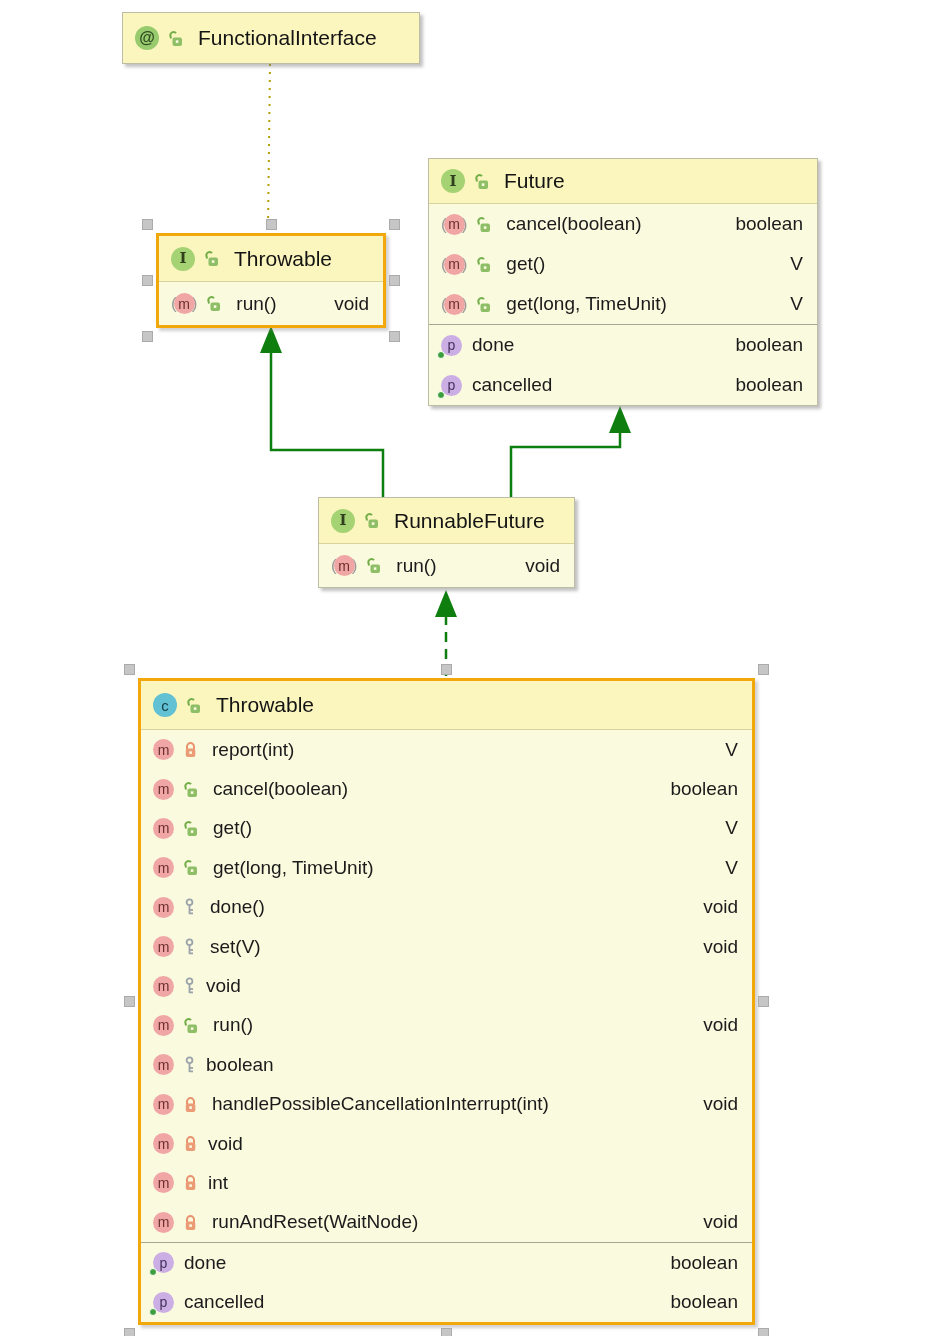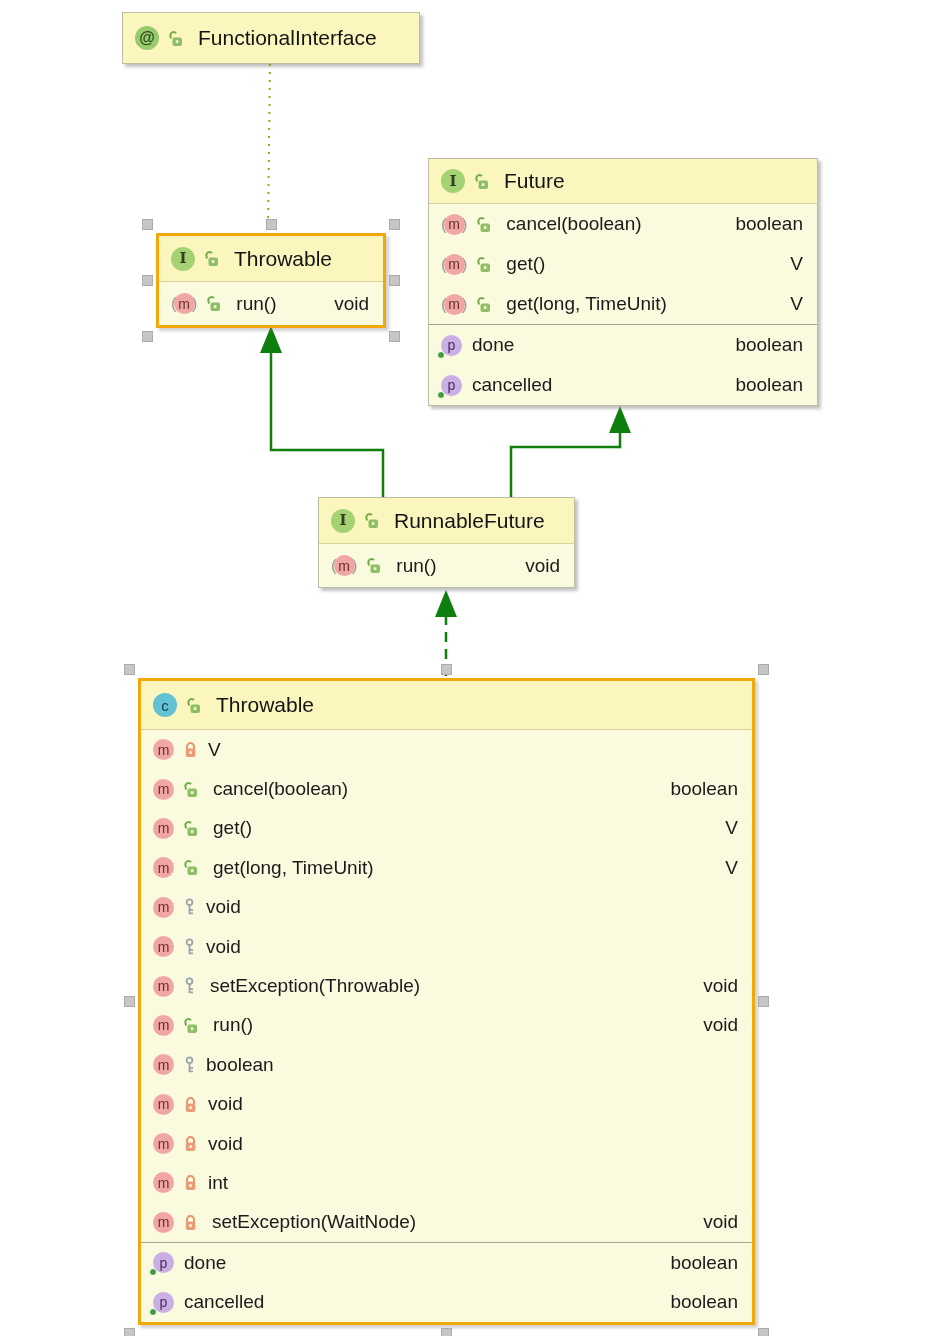--- a/index.html
+++ b/index.html
@@ -235,20 +235,21 @@
       </div>
       <div class="row" style="height: 39.4px;">
         <span class="kicon size-row k-method">m</span>
         <span class="vicon">
           <svg width="15" height="17" viewBox="0 0 15 17">
             <path d="M4 8 V5.6 A3.4 3.4 0 0 1 11 5.6 V8" fill="none" stroke="#E8926E" stroke-width="2"></path>
             <rect x="2.8" y="7.5" width="9.5" height="8.5" rx="2" fill="#EB9B76"></rect>
             <rect x="6.3" y="10.3" width="2.6" height="2.6" fill="#FAFADF"></rect>
           </svg>
         </span>
+        <span class="m-name">report(int)</span>
         <span class="m-type">V</span>
       </div>
       <div class="row" style="height: 39.4px;">
         <span class="kicon size-row k-method">m</span>
         <span class="vicon">
           <svg width="16" height="17" viewBox="0 0 16 17">
             <path d="M2.5 8 V5.2 A3.2 3.2 0 0 1 8.6 4" fill="none" stroke="#72AD48" stroke-width="2" transform="rotate(-14 5 6)"></path>
             <rect x="4.5" y="7.5" width="9.5" height="8.5" rx="2" fill="#8EBE66"></rect>
             <rect x="7.8" y="10.3" width="2.6" height="2.6" fill="#FAFADF"></rect>
           </svg>
@@ -283,45 +284,46 @@
       <div class="row" style="height: 39.4px;">
         <span class="kicon size-row k-method">m</span>
         <span class="vicon">
           <svg width="13" height="18" viewBox="0 0 13 18">
             <circle cx="6.5" cy="4.2" r="2.9" fill="none" stroke="#9AA2AA" stroke-width="1.8"></circle>
             <line x1="6.5" y1="7" x2="6.5" y2="16" stroke="#9AA2AA" stroke-width="1.8"></line>
             <line x1="6.5" y1="12" x2="10" y2="12" stroke="#9AA2AA" stroke-width="1.8"></line>
             <line x1="6.5" y1="15.4" x2="10" y2="15.4" stroke="#9AA2AA" stroke-width="1.8"></line>
           </svg>
         </span>
+        <span class="m-name">done()</span>
         <span class="m-type">void</span>
       </div>
       <div class="row" style="height: 39.4px;">
         <span class="kicon size-row k-method">m</span>
         <span class="vicon">
           <svg width="13" height="18" viewBox="0 0 13 18">
             <circle cx="6.5" cy="4.2" r="2.9" fill="none" stroke="#9AA2AA" stroke-width="1.8"></circle>
             <line x1="6.5" y1="7" x2="6.5" y2="16" stroke="#9AA2AA" stroke-width="1.8"></line>
             <line x1="6.5" y1="12" x2="10" y2="12" stroke="#9AA2AA" stroke-width="1.8"></line>
             <line x1="6.5" y1="15.4" x2="10" y2="15.4" stroke="#9AA2AA" stroke-width="1.8"></line>
           </svg>
         </span>
+        <span class="m-name">set(V)</span>
         <span class="m-type">void</span>
       </div>
       <div class="row" style="height: 39.4px;">
         <span class="kicon size-row k-method">m</span>
         <span class="vicon">
           <svg width="13" height="18" viewBox="0 0 13 18">
             <circle cx="6.5" cy="4.2" r="2.9" fill="none" stroke="#9AA2AA" stroke-width="1.8"></circle>
             <line x1="6.5" y1="7" x2="6.5" y2="16" stroke="#9AA2AA" stroke-width="1.8"></line>
             <line x1="6.5" y1="12" x2="10" y2="12" stroke="#9AA2AA" stroke-width="1.8"></line>
             <line x1="6.5" y1="15.4" x2="10" y2="15.4" stroke="#9AA2AA" stroke-width="1.8"></line>
           </svg>
         </span>
-        <span class="m-name">setException(Throwable)</span>
         <span class="m-type">void</span>
       </div>
       <div class="row" style="height: 39.4px;">
         <span class="kicon size-row k-method">m</span>
         <span class="vicon">
           <svg width="16" height="17" viewBox="0 0 16 17">
             <path d="M2.5 8 V5.2 A3.2 3.2 0 0 1 8.6 4" fill="none" stroke="#72AD48" stroke-width="2" transform="rotate(-14 5 6)"></path>
             <rect x="4.5" y="7.5" width="9.5" height="8.5" rx="2" fill="#8EBE66"></rect>
             <rect x="7.8" y="10.3" width="2.6" height="2.6" fill="#FAFADF"></rect>
           </svg>
@@ -343,20 +345,21 @@
       </div>
       <div class="row" style="height: 39.4px;">
         <span class="kicon size-row k-method">m</span>
         <span class="vicon">
           <svg width="15" height="17" viewBox="0 0 15 17">
             <path d="M4 8 V5.6 A3.4 3.4 0 0 1 11 5.6 V8" fill="none" stroke="#E8926E" stroke-width="2"></path>
             <rect x="2.8" y="7.5" width="9.5" height="8.5" rx="2" fill="#EB9B76"></rect>
             <rect x="6.3" y="10.3" width="2.6" height="2.6" fill="#FAFADF"></rect>
           </svg>
         </span>
+        <span class="m-name">handlePossibleCancellationInterrupt(int)</span>
         <span class="m-type">void</span>
       </div>
       <div class="row" style="height: 39.4px;">
         <span class="kicon size-row k-method">m</span>
         <span class="vicon">
           <svg width="15" height="17" viewBox="0 0 15 17">
             <path d="M4 8 V5.6 A3.4 3.4 0 0 1 11 5.6 V8" fill="none" stroke="#E8926E" stroke-width="2"></path>
             <rect x="2.8" y="7.5" width="9.5" height="8.5" rx="2" fill="#EB9B76"></rect>
             <rect x="6.3" y="10.3" width="2.6" height="2.6" fill="#FAFADF"></rect>
           </svg>
@@ -376,21 +379,21 @@
       </div>
       <div class="row" style="height: 39.4px;">
         <span class="kicon size-row k-method">m</span>
         <span class="vicon">
           <svg width="15" height="17" viewBox="0 0 15 17">
             <path d="M4 8 V5.6 A3.4 3.4 0 0 1 11 5.6 V8" fill="none" stroke="#E8926E" stroke-width="2"></path>
             <rect x="2.8" y="7.5" width="9.5" height="8.5" rx="2" fill="#EB9B76"></rect>
             <rect x="6.3" y="10.3" width="2.6" height="2.6" fill="#FAFADF"></rect>
           </svg>
         </span>
-        <span class="m-name">setException(WaitNode)</span>
+        <span class="m-name">runAndReset(WaitNode)</span>
         <span class="m-type">void</span>
       </div>
       <div class="prop-sep"></div>
       <div class="row" style="height: 39.5px;">
         <span class="kicon size-row k-property">p<span class="gdot"></span></span>
         <span class="m-name" style="margin-left: 10px;">done</span>
         <span class="m-type">boolean</span>
       </div>
       <div class="row" style="height: 39.5px;">
         <span class="kicon size-row k-property">p<span class="gdot"></span></span>

